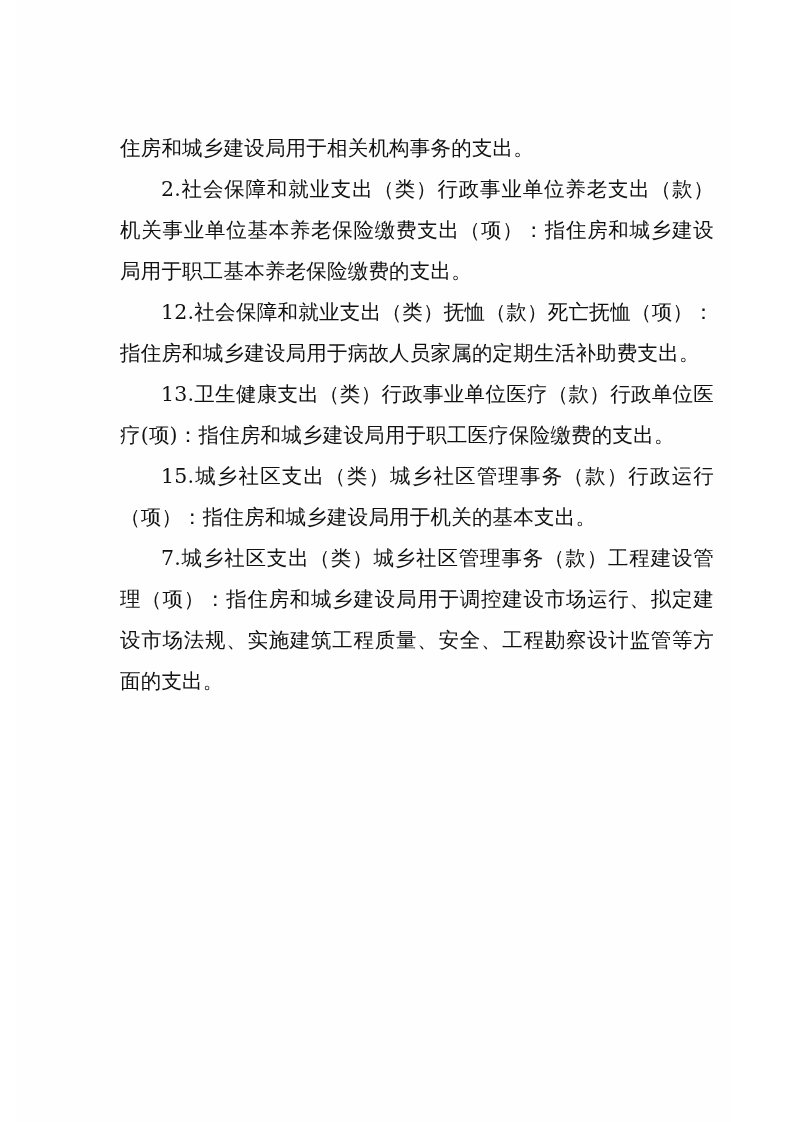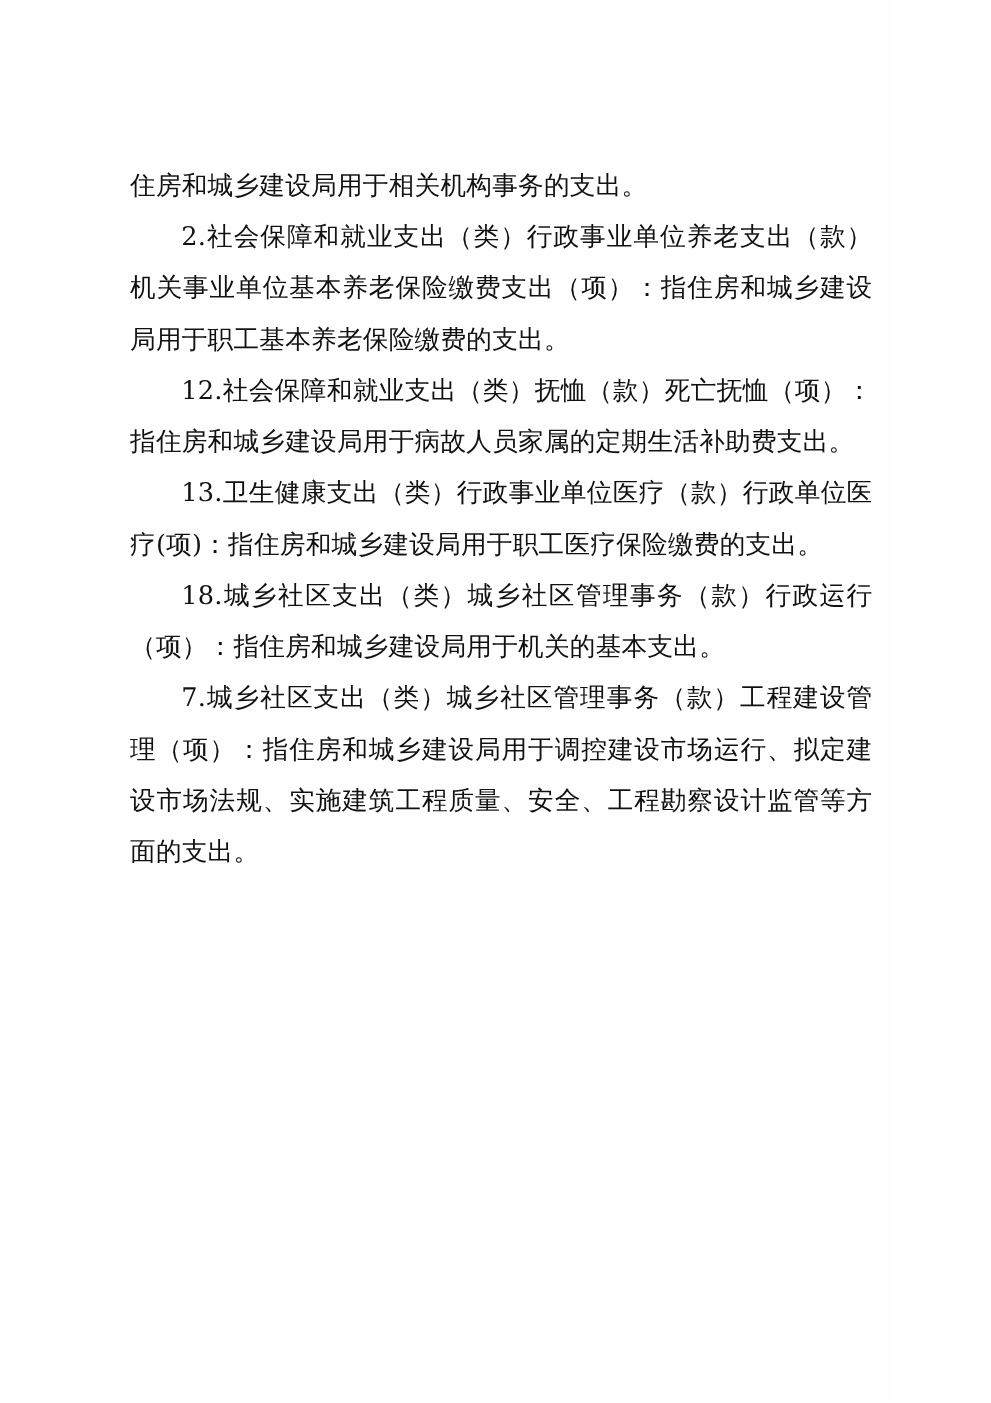--- a/index.html
+++ b/index.html
@@ -10,21 +10,21 @@
   body {
     width: 793px;
     height: 1122px;
     position: relative;
     font-family: "DejaVu Serif", "Liberation Serif", serif;
     color: #000000;
     overflow: hidden;
   }
   .page {
     position: absolute;
-    left: 0;
+    left: 16px;
     top: 0;
     width: 715px;
     height: 1122px;
     background: #fefefe;
   }
   .content {
     position: absolute;
     left: 104px;
     top: 128px;
     width: 594px;
@@ -56,17 +56,17 @@
 </style>
 </head>
 <body>
 
 <div class="page">
   <div class="content">
     <p class="para">住房和城乡建设局用于相关机构事务的支出。</p>
     <p class="para indent">2.社会保障和就业支出（类）行政事业单位养老支出（款）机关事业单位基本养老保险缴费支出（项）：指住房和城乡建设局用于职工基本养老保险缴费的支出。</p>
     <p class="para indent">12.社会保障和就业支出（类）抚恤（款）死亡抚恤（项）：指住房和城乡建设局用于病故人员家属的定期生活补助费支出。</p>
     <p class="para indent">13.卫生健康支出（类）行政事业单位医疗（款）行政单位医疗(项)：指住房和城乡建设局用于职工医疗保险缴费的支出。</p>
-    <p class="para indent">18.城乡社区支出（类）城乡社区管理事务（款）行政运行（项）：指住房和城乡建设局用于机关的基本支出。</p>
+    <p class="para indent">15.城乡社区支出（类）城乡社区管理事务（款）行政运行（项）：指住房和城乡建设局用于机关的基本支出。</p>
     <p class="para indent">7.城乡社区支出（类）城乡社区管理事务（款）工程建设管理（项）：指住房和城乡建设局用于调控建设市场运行、拟定建设市场法规、实施建筑工程质量、安全、工程勘察设计监管等方面的支出。</p>
   </div>
   <div class="page-number">16</div>
 </div>
 
 </body></html>

